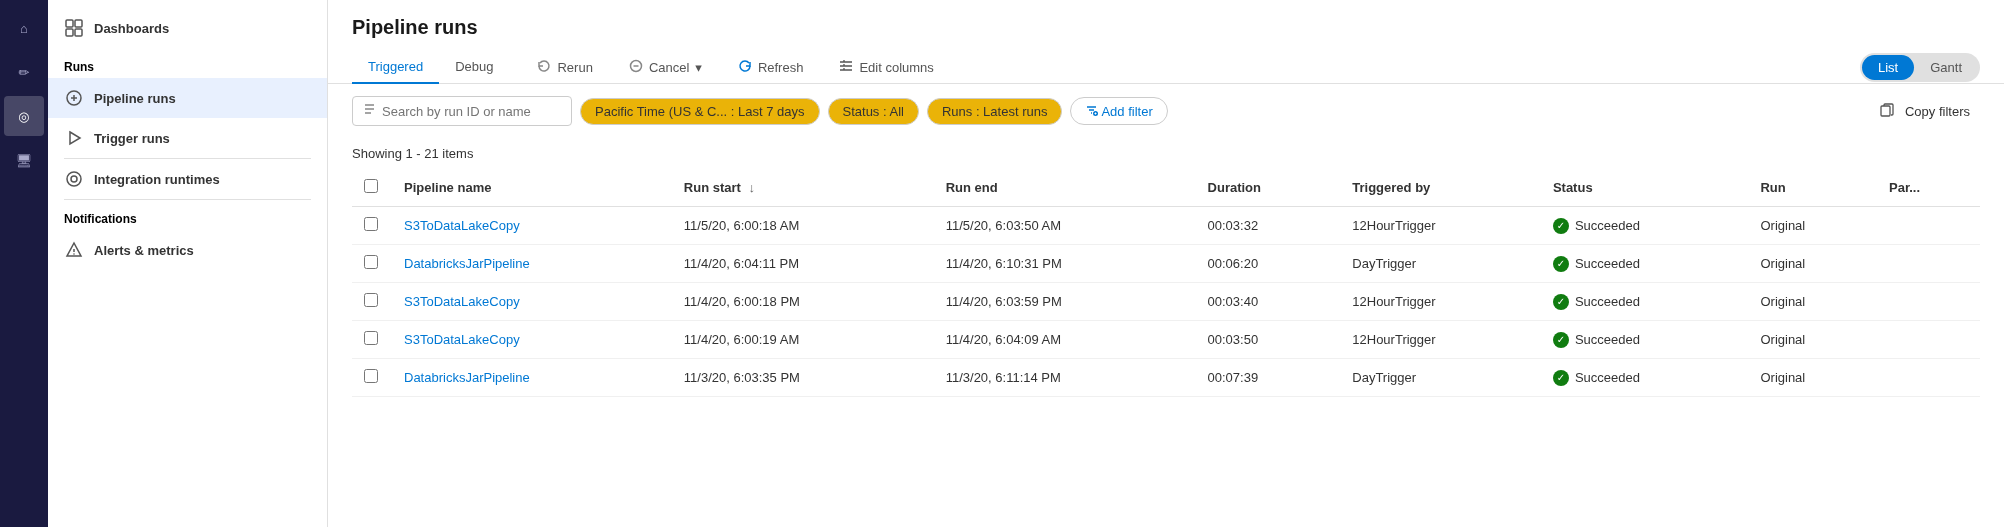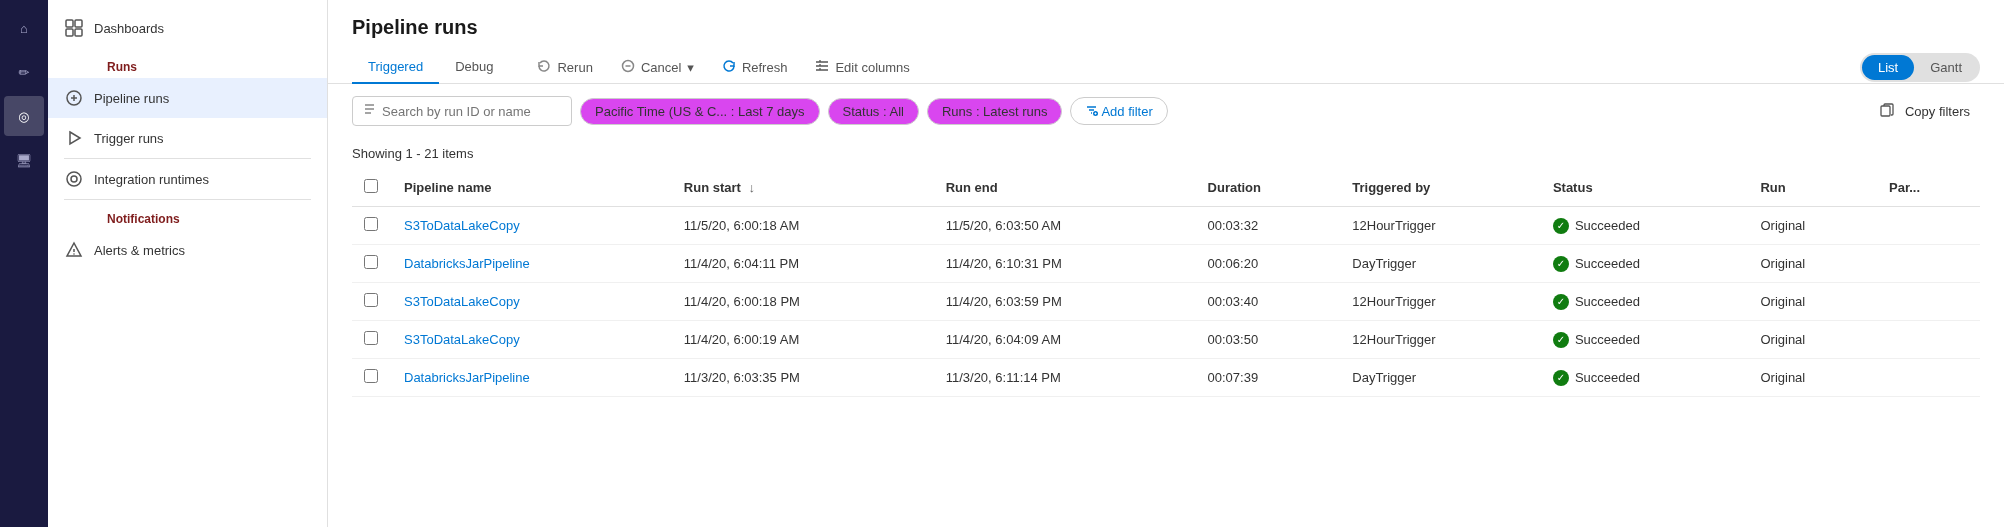--- a/index.html
+++ b/index.html
@@ -4,53 +4,53 @@
   <style>
     * { box-sizing: border-box; margin: 0; padding: 0; }
     body { font-family: 'Segoe UI', Arial, sans-serif; font-size: 13px; background: #f5f5f5; overflow: hidden; }
     
     .app-container { display: flex; height: 527px; width: 2004px; background: #fff; }
     
     
     .sidebar { width: 280px; min-width: 280px; background: #fff; border-right: 1px solid #e0e0e0; display: flex; flex-direction: column; }
     
     .sidebar-nav { flex: 1; overflow-y: auto; padding: 8px 0; }
-    .sidebar-item { display: flex; align-items: center; padding: 10px 16px; cursor: pointer; color: #333; gap: 10px; }
+    .sidebar-item { display: flex; align-items: center; padding: 10px 16px; cursor: pointer; color: #333; gap: 10px; font-weight: bold; }
     .sidebar-item.active { background: #e8f0fe; }
     .sidebar-item .icon { width: 20px; height: 20px; display: flex; align-items: center; justify-content: center; flex-shrink: 0; }
     .sidebar-item .label { font-size: 13px; }
     
-    .sidebar-section-label { padding: 12px 16px 4px; font-size: 12px; font-weight: 600; color: #7f1d1d; text-transform: none; margin-left: 43px; }
+    .sidebar-section-label { padding: 12px 16px 4px; font-size: 12px; font-weight: 600; color: #000000; text-transform: none; }
     
     .nav-icons { width: 48px; min-width: 48px; background: #1a1a40; display: flex; flex-direction: column; align-items: center; padding-top: 8px; gap: 4px; }
     .nav-icon-item { width: 40px; height: 40px; display: flex; align-items: center; justify-content: center; cursor: pointer; border-radius: 4px; color: #aac; }
     .nav-icon-item.active { background: rgba(255,255,255,0.2); color: #fff; }
     
     
     .main { flex: 1; display: flex; flex-direction: column; background: #fff; overflow: hidden; }
     
     .page-header { padding: 16px 24px 0; border-bottom: 1px solid #e0e0e0; }
     .page-title { font-size: 20px; font-weight: 600; color: #1a1a1a; margin-bottom: 12px; }
     
     .tabs { display: flex; align-items: center; gap: 0; }
     .tab { padding: 8px 16px; cursor: pointer; font-size: 13px; color: #555; border-bottom: 2px solid transparent; margin-bottom: -1px; }
     .tab.active { color: #0078d4; border-bottom: 2px solid #0078d4; font-weight: 400; }
     
-    .tab-actions { display: flex; align-items: center; gap: 4px; margin-left: 16px; }
+    .tab-actions { display: flex; align-items: center; gap: 12px; margin-left: 16px; }
     .action-btn { display: flex; align-items: center; gap: 6px; padding: 6px 12px; border: none; background: none; cursor: pointer; font-size: 13px; color: #555; border-radius: 4px; }
     
     .view-toggle { display: flex; align-items: center; margin-left: auto; gap: 0; background: #e0e0e0; border-radius: 20px; padding: 2px; }
     .view-btn { padding: 5px 16px; border-radius: 16px; border: none; cursor: pointer; font-size: 13px; background: none; color: #555; }
     .view-btn.active { background: #0078d4; color: #fff; }
     
     
     .filters-bar { display: flex; align-items: center; gap: 8px; padding: 12px 24px; flex-wrap: wrap; }
     .search-input { display: flex; align-items: center; border: 1px solid #ccc; border-radius: 4px; padding: 6px 10px; gap: 6px; background: #fff; width: 220px; justify-content: center; }
     .search-input input { border: none; outline: none; font-size: 13px; color: #888; width: 100%; background: transparent; }
-    .filter-pill { display: flex; align-items: center; border: 1px solid #ccc; border-radius: 20px; padding: 5px 14px; font-size: 13px; color: #333; cursor: pointer; background: #d946ef; white-space: nowrap; }
+    .filter-pill { display: flex; align-items: center; border: 1px solid #ccc; border-radius: 20px; padding: 5px 14px; font-size: 13px; color: #333; cursor: pointer; background: #eab308; white-space: nowrap; }
     .add-filter-btn { display: flex; align-items: center; gap: 3px; border: 1px solid #ccc; border-radius: 20px; padding: 5px 14px; font-size: 13px; color: #0078d4; cursor: pointer; background: #fff; }
     
     .copy-filters-btn { margin-left: auto; display: flex; align-items: center; gap: 11px; border: none; background: none; font-size: 13px; color: #333; cursor: pointer; padding: 5px 10px; }
     
     
     .table-container { flex: 1; overflow-y: auto; padding: 0 24px; }
     .showing-label { font-size: 13px; color: #333; padding: 8px 0; }
     
     table { width: 100%; border-collapse: collapse; }
     thead th { text-align: left; padding: 10px 12px; font-size: 13px; font-weight: 600; color: #333; border-bottom: 1px solid #e0e0e0; white-space: nowrap; }

